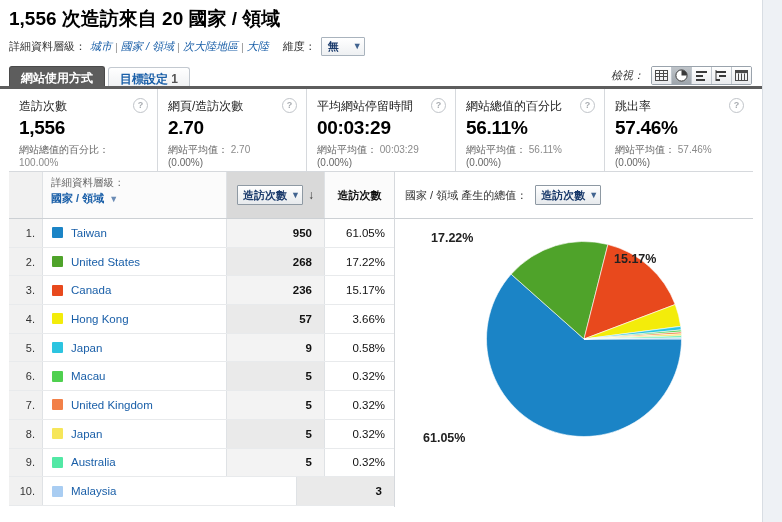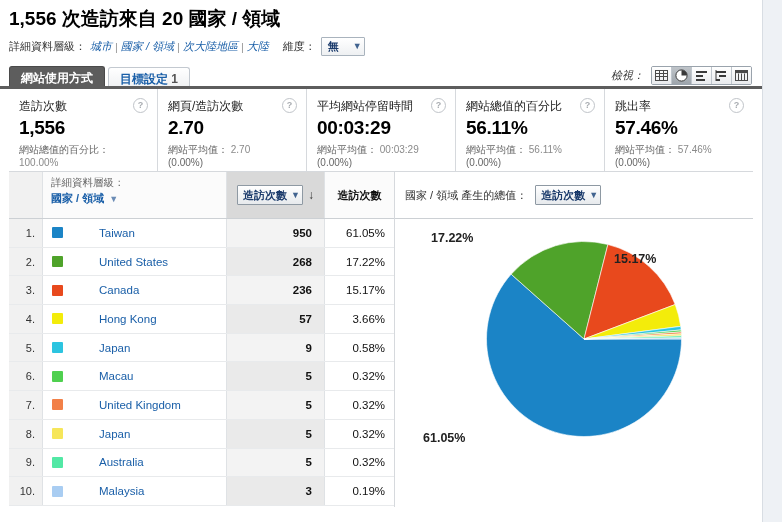--- a/index.html
+++ b/index.html
@@ -384,21 +384,20 @@
     width: 11px;
     height: 11px;
     margin-right: 8px;
     flex: 0 0 auto;
     border-radius: 1px;
   }
   .td-dim a {
     color: #1a5fa8;
     text-decoration: none;
     font-size: 11.5px;
-    margin-left: 28px;
   }
   .td-val {
     width: 98px;
     background: #eaeaea;
     display: flex;
     align-items: center;
     justify-content: flex-end;
     padding-right: 12px;
     box-sizing: border-box;
     font-size: 11.5px;
@@ -696,21 +695,20 @@
               <div class="td-val">5</div>
               <div class="td-pct">0.32%</div>
             </div>
             <div class="trow">
               <div class="td-idx">10.</div>
               <div class="td-dim">
                 <span class="swatch" style="background: rgb(169, 205, 242);"></span>
                 <a href="#">Malaysia</a>
               </div>
               <div class="td-val">3</div>
-              <div class="td-pct">0.19%</div>
             </div>
           </div>
       </div>
 
       <div class="right-panel">
         <div class="chart-head">
           <span class="ch-label">國家 / 領域 產生的總值：</span>
           <span class="sel-box">
             <span>造訪次數</span>
             <span class="caret">▼</span>

